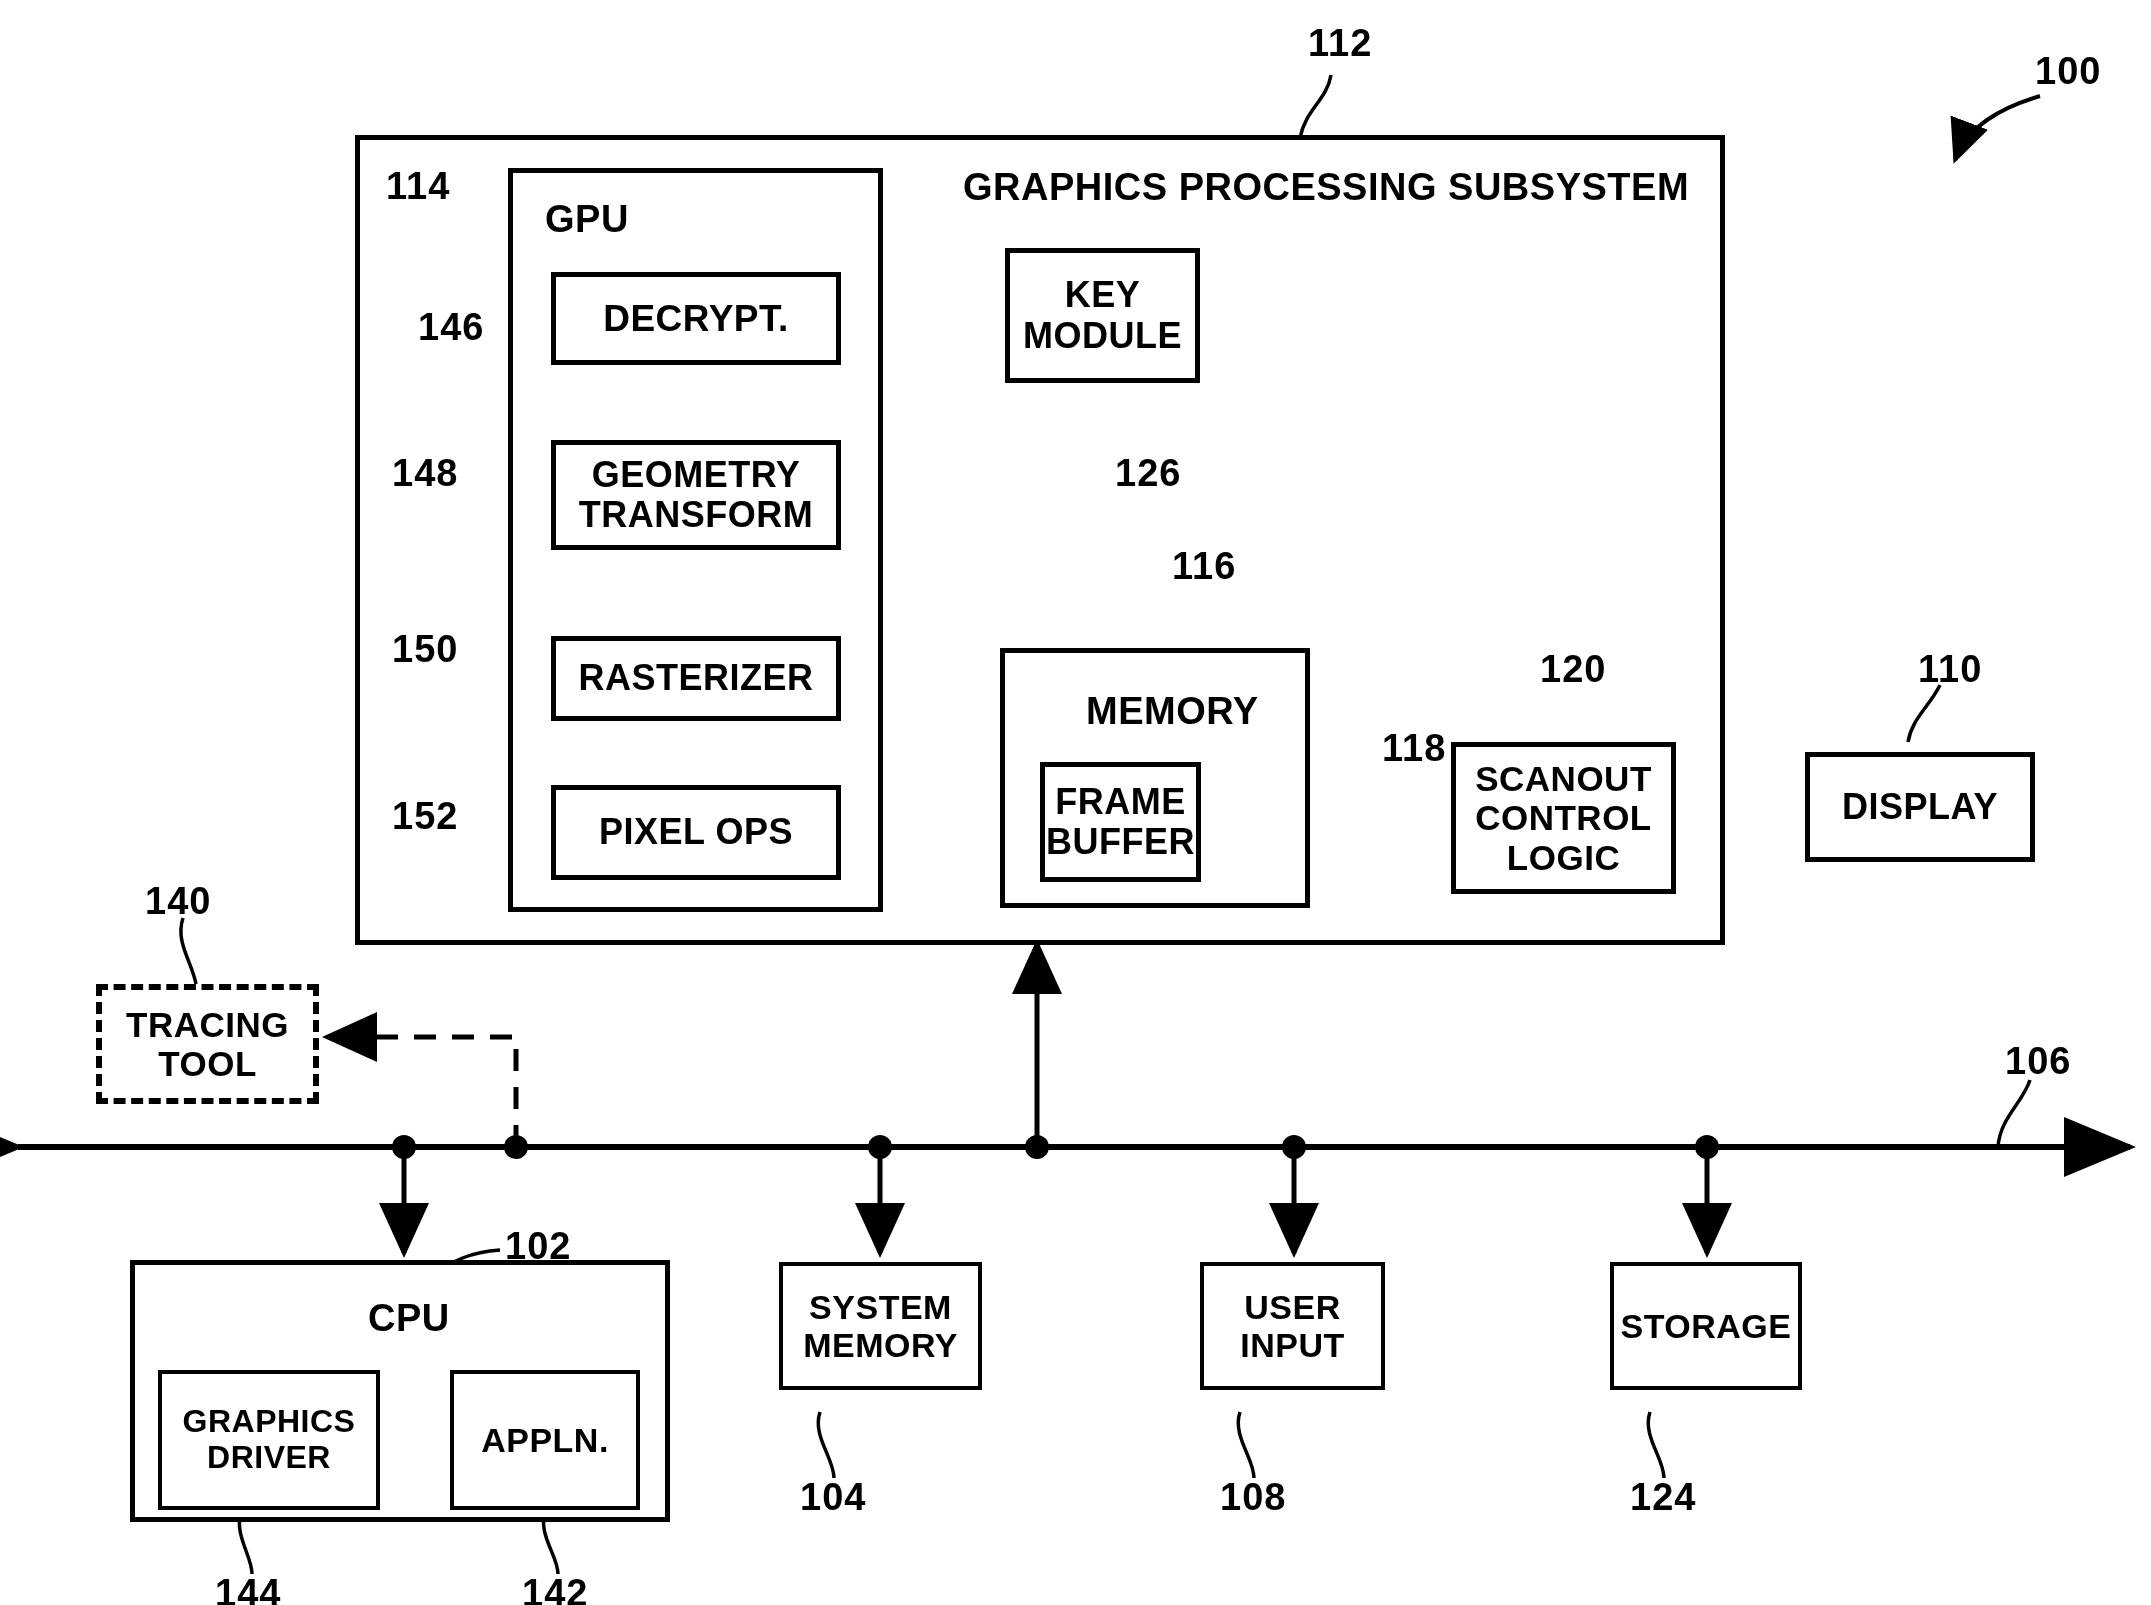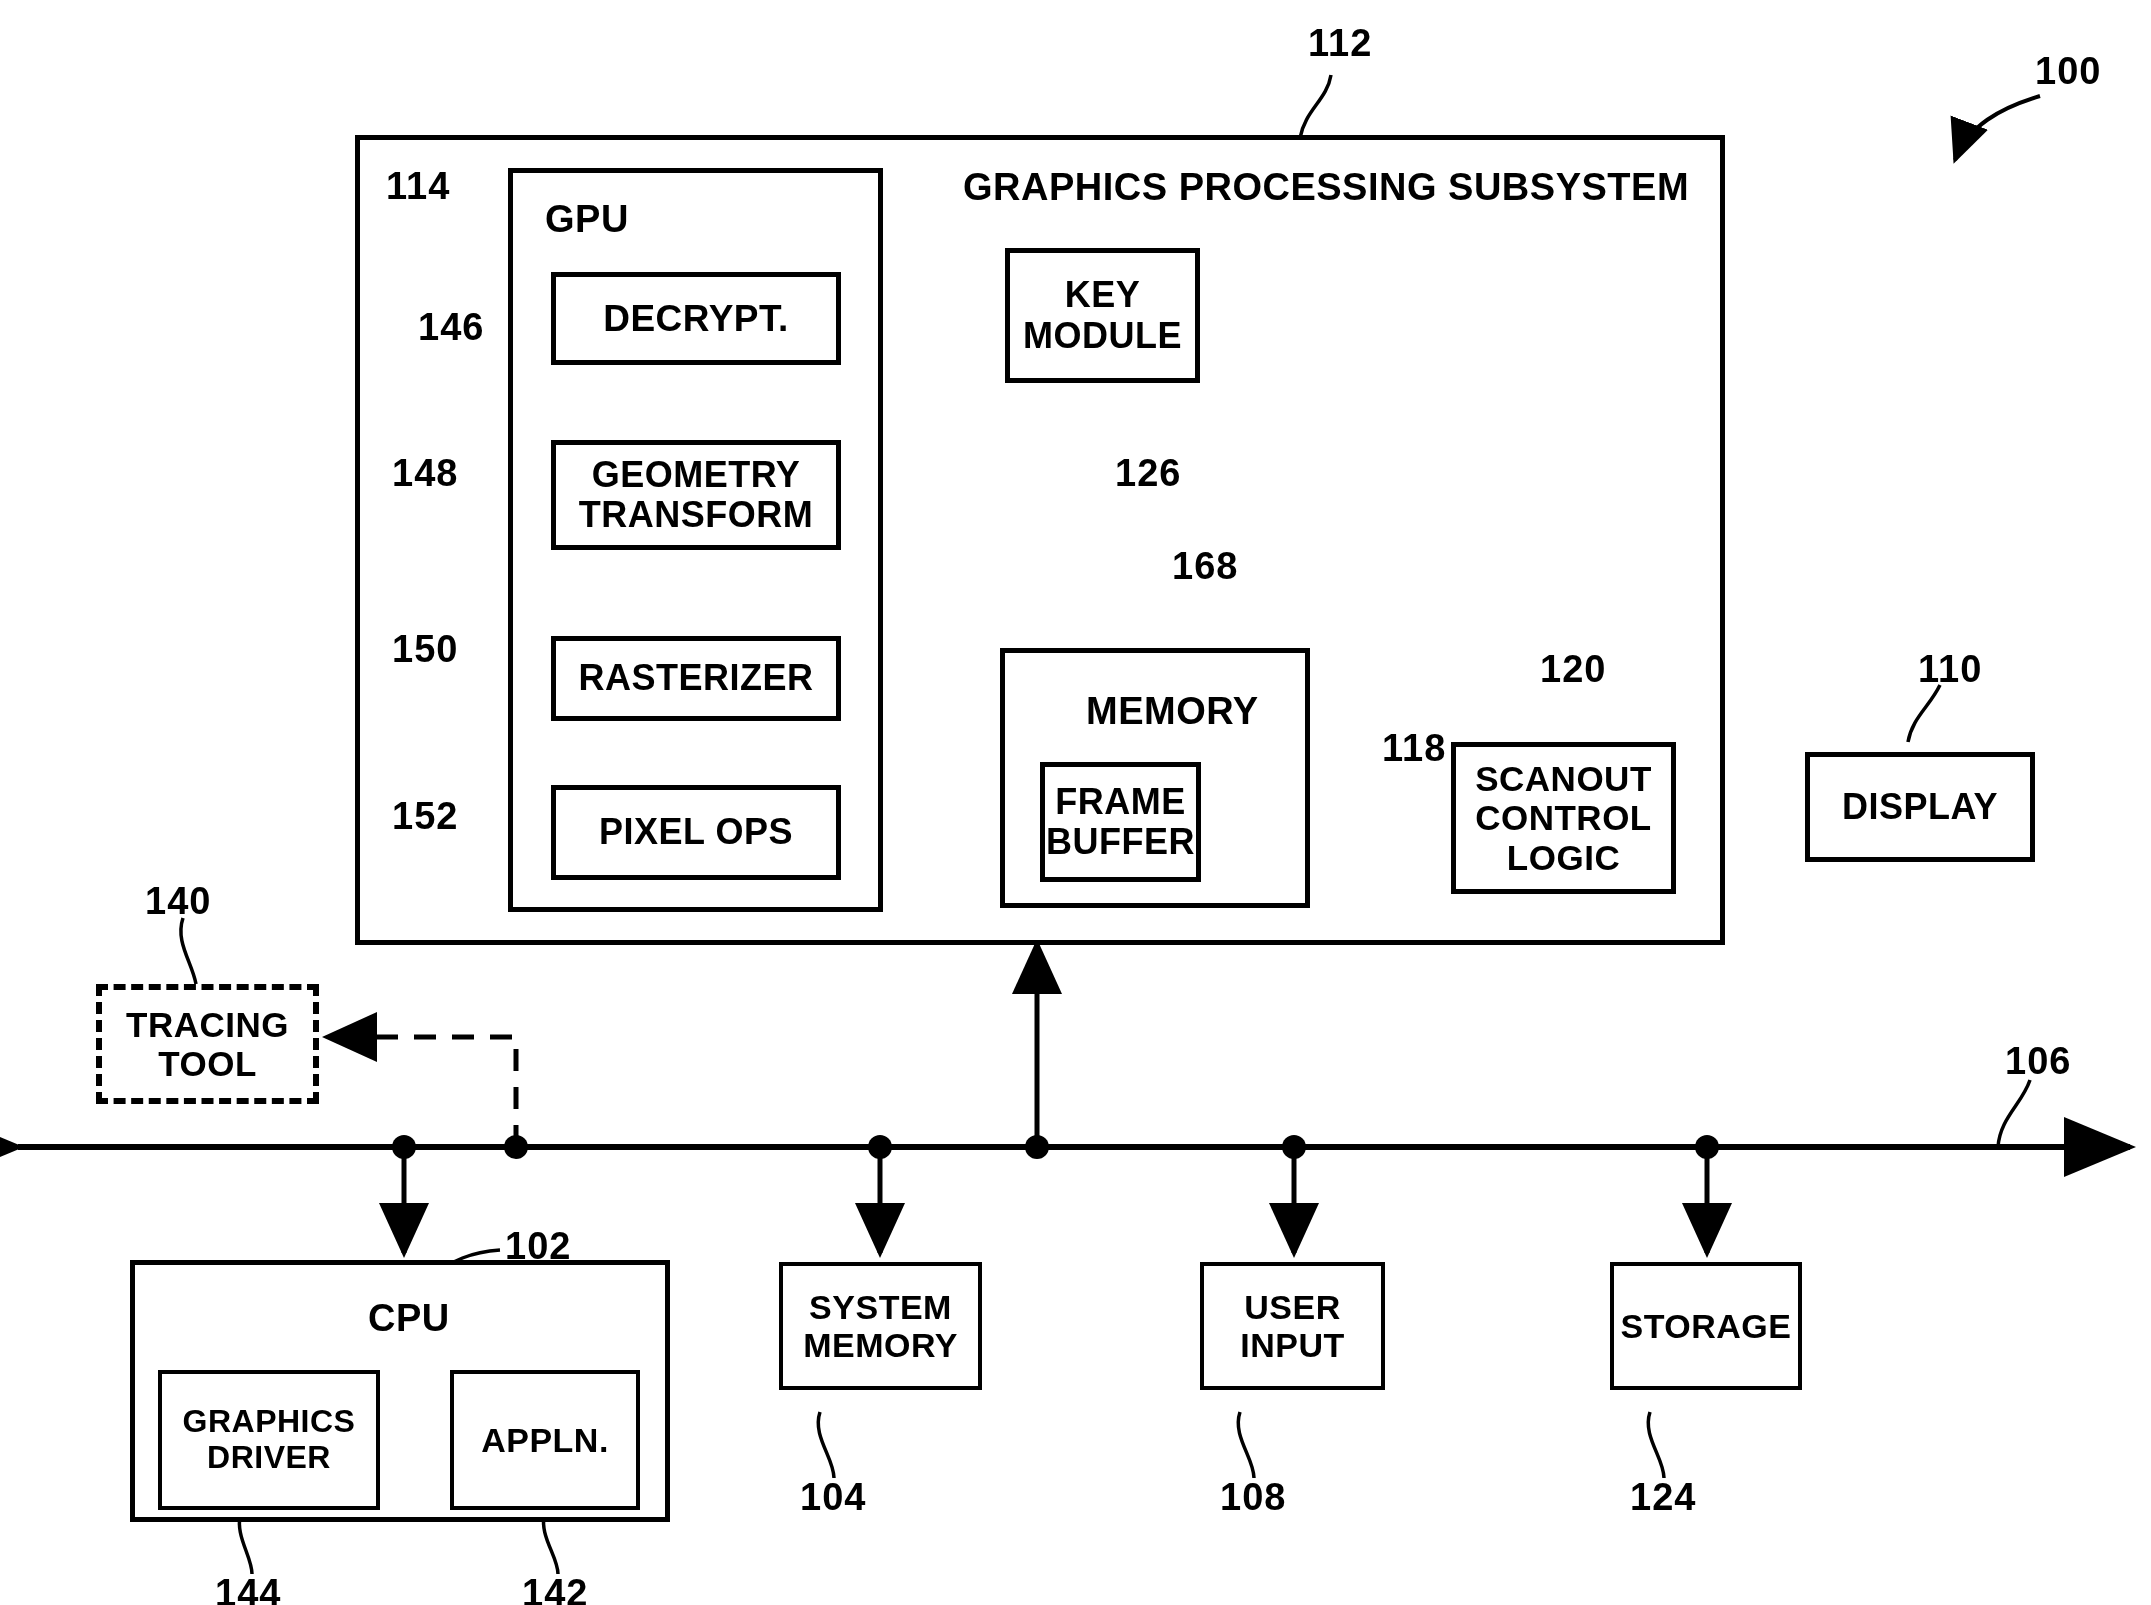--- a/index.html
+++ b/index.html
@@ -223,21 +223,21 @@
   </div>
 
   <div class="reflabel" style="left:2035px; top:50px;">100</div>
   <div class="reflabel" style="left:1308px; top:22px;">112</div>
   <div class="reflabel" style="left:386px; top:165px;">114</div>
   <div class="reflabel" style="left:418px; top:262px;margin-top:44px;">146</div>
   <div class="reflabel" style="left:392px; top:452px;">148</div>
   <div class="reflabel" style="left:392px; top:628px;">150</div>
   <div class="reflabel" style="left:392px; top:795px;">152</div>
   <div class="reflabel" style="left:1115px; top:452px;text-align:right;">126</div>
-  <div class="reflabel" style="left:1172px; top:545px;">168</div>
+  <div class="reflabel" style="left:1172px; top:545px;">116</div>
   <div class="reflabel" style="left:1382px; top:727px;">118</div>
   <div class="reflabel" style="left:1540px; top:648px;">120</div>
   <div class="reflabel" style="left:1918px; top:648px;text-align:center;">110</div>
   <div class="reflabel" style="left:145px; top:880px;">140</div>
   <div class="reflabel" style="left:2005px; top:1040px;">106</div>
   <div class="reflabel" style="left:505px; top:1225px;">102</div>
   <div class="reflabel" style="left:215px; top:1572px;">144</div>
   <div class="reflabel" style="left:522px; top:1572px;">142</div>
   <div class="reflabel" style="left:800px; top:1476px;">104</div>
   <div class="reflabel" style="left:1220px; top:1476px;">108</div>

